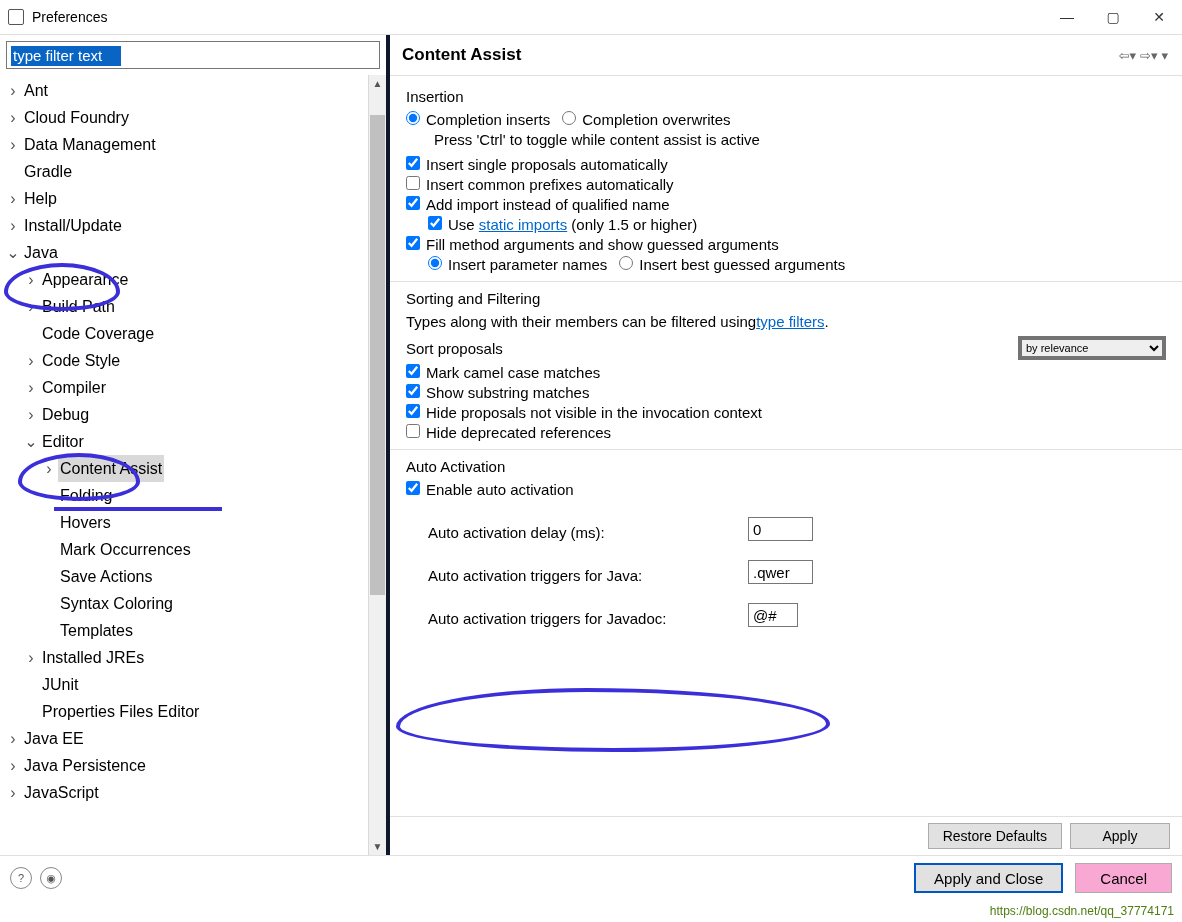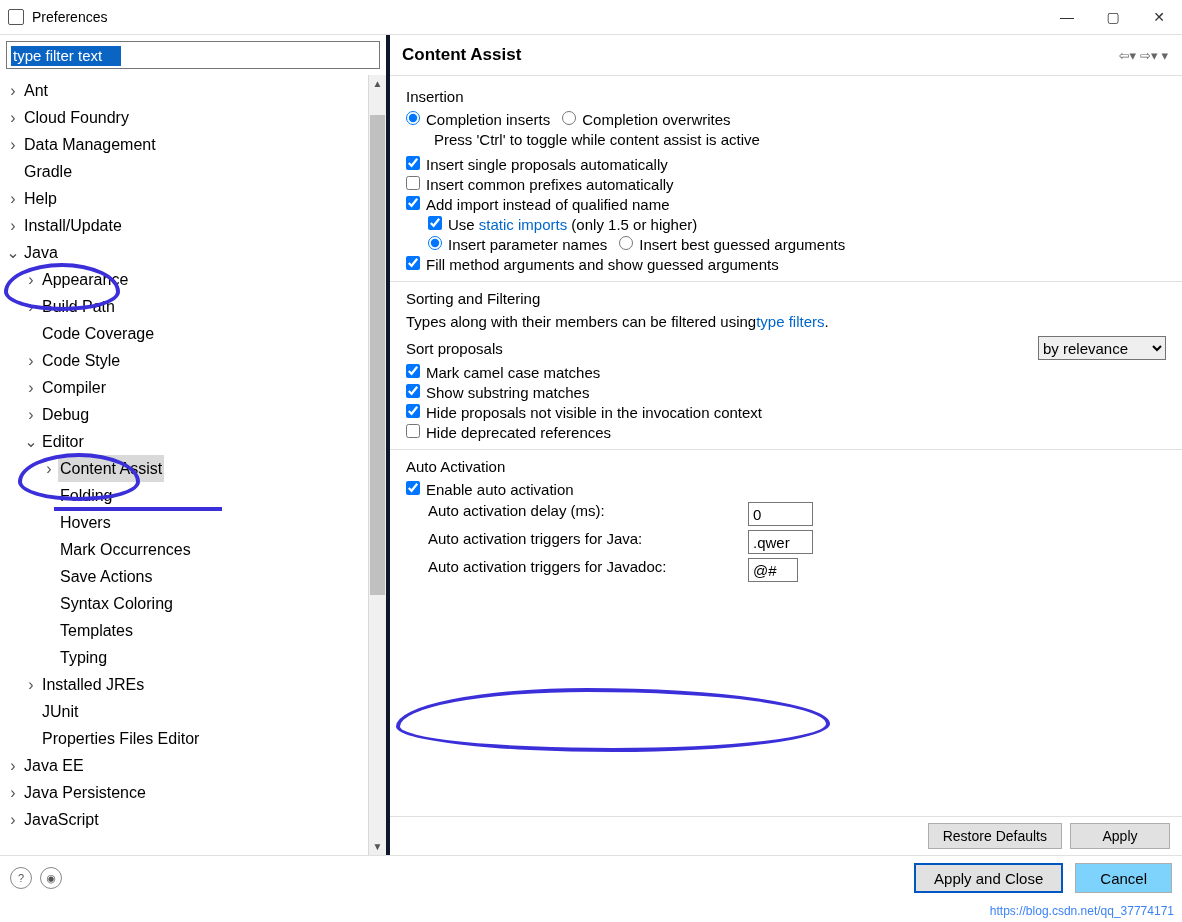--- a/index.html
+++ b/index.html
@@ -28,41 +28,41 @@
   .right{flex:1;display:flex;flex-direction:column}
   .rhead{display:flex;align-items:center;padding:10px 12px;border-bottom:1px solid #e0e0e0}
   .rhead h2{margin:0;font-size:17px;font-weight:700;flex:1}
   .navarrow{color:#666;font-size:13px;padding:0 2px}
   .rbody{flex:1;padding:8px 16px;overflow:hidden;position:relative;font-size:15px}
   .sec-title{margin:4px 0 6px 0}
   .row{display:flex;align-items:flex-start;margin:3px 0}
   .row.ind{padding-left:22px}
   input[type=checkbox],input[type=radio]{margin:0 6px 0 0;width:14px;height:14px;vertical-align:middle}
   .hint{padding-left:28px;margin:2px 0 8px 0}
-  a.link{color:#0066cc;}
+  a.link{color:#0066cc;text-decoration:underline}
   .divider{border-top:1px solid #e0e0e0;margin:8px -16px}
-  .fieldrow{display:flex;align-items:flex-start;margin:4px 0}
+  .fieldrow{display:flex;align-items:flex-end;margin:19px 0}
   .fieldrow .lbl{width:320px;padding-left:22px}
   .fieldrow input.small{width:55px;height:22px;border:1px solid #767676;padding:0 4px;font-size:15px}
   .sortrow{display:flex;align-items:center;margin:6px 0 4px 0}
   .sortrow .lbl{flex:1}
-  select.sort{width:128px;height:24px;font-size:15px;border:1px solid #737373}
+  select.sort{width:148px;height:24px;font-size:11px;border:4px solid #737373}
   .rfoot{display:flex;justify-content:flex-end;gap:8px;padding:6px 12px;border-top:1px solid #e0e0e0}
   .btn{min-width:100px;height:26px;border:1px solid #adadad;background:#e1e1e1;padding:0 14px;font-size:14px}
 
   .statusbar{height:44px;display:flex;align-items:center;padding:0 10px;border-top:1px solid #e0e0e0}
   .status-icon{width:20px;height:20px;border:1px solid #888;border-radius:50%;display:inline-flex;align-items:center;justify-content:center;margin-right:8px;color:#555;font-size:11px}
   .status-right{margin-left:auto;display:flex;gap:12px}
   .btn-main{height:30px;padding:0 18px;border:2px solid #0057c1;background:#e1e1e1;font-size:15px}
-  .btn-sec{height:30px;padding:0 24px;border:1px solid #adadad;background:#7dd3fc;font-size:15px}
+  .btn-sec{height:30px;padding:0 24px;border:1px solid #adadad;background:#f9a8d4;font-size:15px}
 
   
   .anno{position:absolute;border:4px solid #3b2fd9;border-radius:50%;pointer-events:none;z-index:50}
   .ulanno{position:absolute;height:4px;background:#3b2fd9;pointer-events:none;z-index:50}
-  .watermark{position:fixed;right:8px;bottom:4px;color:#3b82f6;font-size:12px}
+  .watermark{position:fixed;right:8px;bottom:4px;color:#4d7c0f;font-size:12px}
 </style>
 </head>
 <body>
 
 <div class="titlebar">
   <span class="app-icon"></span>
   <span class="title">Preferences</span>
   <div class="win-controls">
     <div class="win-btn">—</div>
     <div class="win-btn">▢</div>
@@ -92,21 +92,20 @@
           <div class="node ind1"><span class="chev">›</span><span class="label">Compiler</span></div>
           <div class="node ind1"><span class="chev">›</span><span class="label">Debug</span></div>
           <div class="node ind1"><span class="chev">⌄</span><span class="label">Editor</span></div>
           <div class="node ind2"><span class="chev">›</span><span class="label sel">Content Assist</span></div>
           <div class="node ind2"><span class="chev"></span><span class="label">Folding</span></div>
           <div class="node ind2"><span class="chev"></span><span class="label">Hovers</span></div>
           <div class="node ind2"><span class="chev"></span><span class="label">Mark Occurrences</span></div>
           <div class="node ind2"><span class="chev"></span><span class="label">Save Actions</span></div>
           <div class="node ind2"><span class="chev"></span><span class="label">Syntax Coloring</span></div>
           <div class="node ind2"><span class="chev"></span><span class="label">Templates</span></div>
-          <div class="node ind2"><span class="chev"></span><span class="label">Typing</span></div>
           <div class="node ind1"><span class="chev">›</span><span class="label">Installed JREs</span></div>
           <div class="node ind1"><span class="chev"></span><span class="label">JUnit</span></div>
           <div class="node ind1"><span class="chev"></span><span class="label">Properties Files Editor</span></div>
           <div class="node ind0"><span class="chev">›</span><span class="label">Java EE</span></div>
           <div class="node ind0"><span class="chev">›</span><span class="label">Java Persistence</span></div>
           <div class="node ind0"><span class="chev">›</span><span class="label">JavaScript</span></div>
         </div>
       <div class="vscroll">
         <div class="up">▲</div>
         <div class="thumb"></div>
@@ -148,31 +147,31 @@
         <span>Insert common prefixes automatically</span>
         </div>
       <div class="row">
           <input type="checkbox" checked="" style="">
         <span>Add import instead of qualified name</span>
         </div>
       <div class="row ind">
           <input type="checkbox" checked="" style="">
         <span><span>Use </span><a class="link">static imports</a><span> (only 1.5 or higher)</span></span>
         </div>
+      <div class="row">
+          <input type="checkbox" checked="" style="">
+        <span>Fill method arguments and show guessed arguments</span>
+        </div>
       <div class="row ind">
         <input type="radio" checked="" style="">
         <span>Insert parameter names</span>
         <span style="width:12px"></span>
         <input type="radio" style="">
         <span>Insert best guessed arguments</span>
       </div>
-      <div class="row">
-          <input type="checkbox" checked="" style="">
-        <span>Fill method arguments and show guessed arguments</span>
-        </div>
 
       <div class="divider"></div>
 
       <div class="sec-title">Sorting and Filtering</div>
       <div class="row">
         <span>Types along with their members can be filtered using </span>
         <a class="link">type filters</a>
           <span>.</span>
       </div>
       <div class="sortrow">

